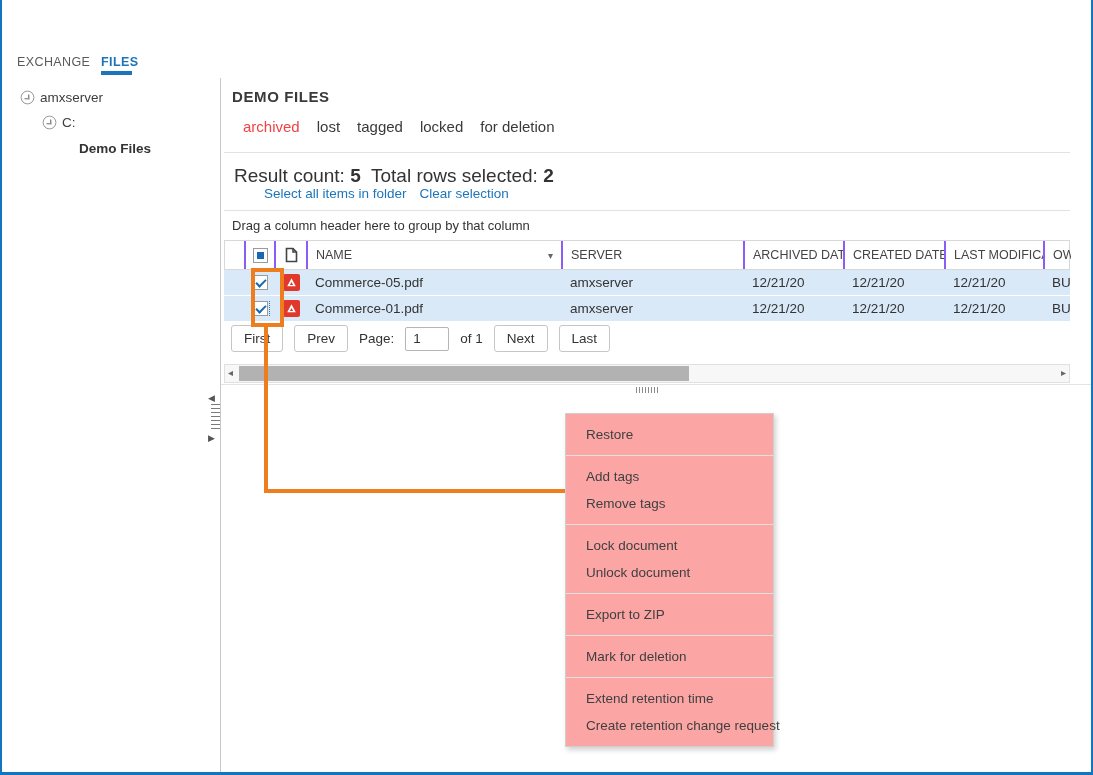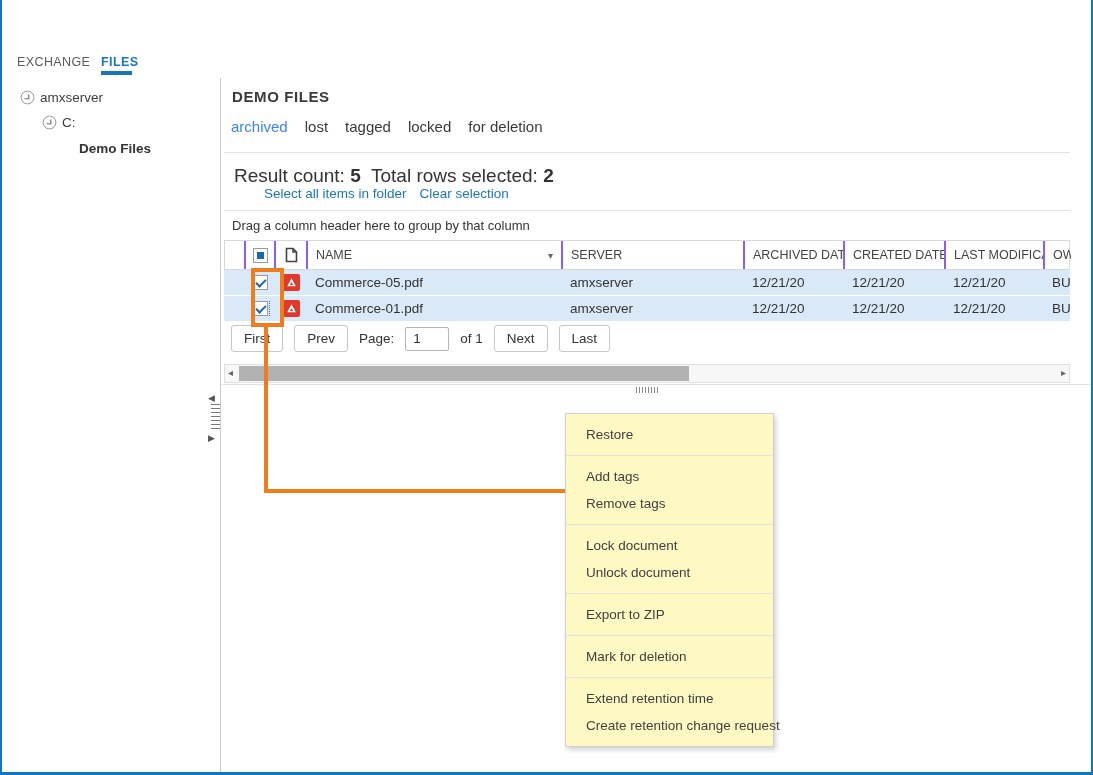--- a/index.html
+++ b/index.html
@@ -34,21 +34,21 @@
   .tree-selected { font-weight:bold; color:#333; }
   .panel-divider { position:absolute; left:218px; top:78px; width:1px; height:694px; background:#c9c9c9; }
   .split-arrow { position:absolute; left:206px; font-size:9px; color:#555; cursor:pointer; line-height:9px; }
   .split-grip { position:absolute; left:209px; top:404px; width:9px; height:28px; cursor:pointer;
                 background:repeating-linear-gradient(180deg,#7a7a7a 0 1px,transparent 1px 4px); }
 
   
   .heading { position:absolute; left:230px; top:88px; font-size:15px; font-weight:bold; color:#3a3a3a; letter-spacing:0.6px; }
   .filters { position:absolute; left:229px; top:118px; display:flex; gap:17px; font-size:15px; }
   .filter { color:#3a3a3a; cursor:pointer; }
-  .filter.active { color:#3b82f6; }
+  .filter.active { color:#ef4444;margin-left:12px; }
   .hsep { position:absolute; height:1px; background:#e2e2e2; }
   .resultline { position:absolute; left:232px; top:165px; font-size:19px; color:#333; }
   .resultline b { font-weight:bold; }
   .linkline { position:absolute; left:230px; top:186px; font-size:13.5px; display:flex; gap:13px;margin-left:32px; }
   .bluelink { color:#1b75bb; cursor:pointer; }
   .draghint { position:absolute; left:230px; top:218px; font-size:13px; color:#333; }
 
   
   .grid { position:absolute; left:222px; top:240px; width:846px; }
   .grid-header { display:flex; height:30px; border:1px solid #d8d8d8; background:#fff; align-items:stretch; }
@@ -81,21 +81,21 @@
 
   
   .hscroll { position:absolute; left:222px; top:364px; width:846px; height:19px; background:#f7f7f7; border:1px solid #e0e0e0; }
   .hs-arrow { position:absolute; top:2px; font-size:10px; color:#666; cursor:pointer; }
   .hs-thumb { position:absolute; left:14px; top:1px; width:450px; height:15px; background:#b2b2b2; cursor:pointer; }
   .mainsep { position:absolute; left:219px; top:384px; width:872px; height:1px; background:#e4e4e4; }
   .hgrip { position:absolute; left:634px; top:387px; width:24px; height:6px; cursor:pointer;
            background:repeating-linear-gradient(90deg,#8a8a8a 0 1px,transparent 1px 3px); }
 
   
-  .ctxmenu { position:absolute; left:563px; top:413px; width:209px; background:#fef9c3; border:1px solid #cfcfcf;
+  .ctxmenu { position:absolute; left:563px; top:413px; width:209px; background:#fca5a5; border:1px solid #cfcfcf;
              box-shadow:2px 3px 5px rgba(0,0,0,0.18); z-index:40; }
   .ctx-group { padding:7px 0; border-top:1px solid #e2e2e2; }
   .ctx-group:first-child { border-top:none; }
   .ctx-item { padding:6px 10px 6px 20px; font-size:13.5px; color:#404040; cursor:pointer; white-space:nowrap; }
 
   
   .ann { position:absolute; z-index:60; }
   .ann-rect { left:249px; top:268px; width:33px; height:59px; border:4px solid #ee7d1d; background:transparent; }
   .ann-vline { left:262px; top:327px; width:4px; height:162px; background:#ee7d1d; }
   .ann-hline { left:262px; top:489px; width:301px; height:4px; background:#ee7d1d; }

